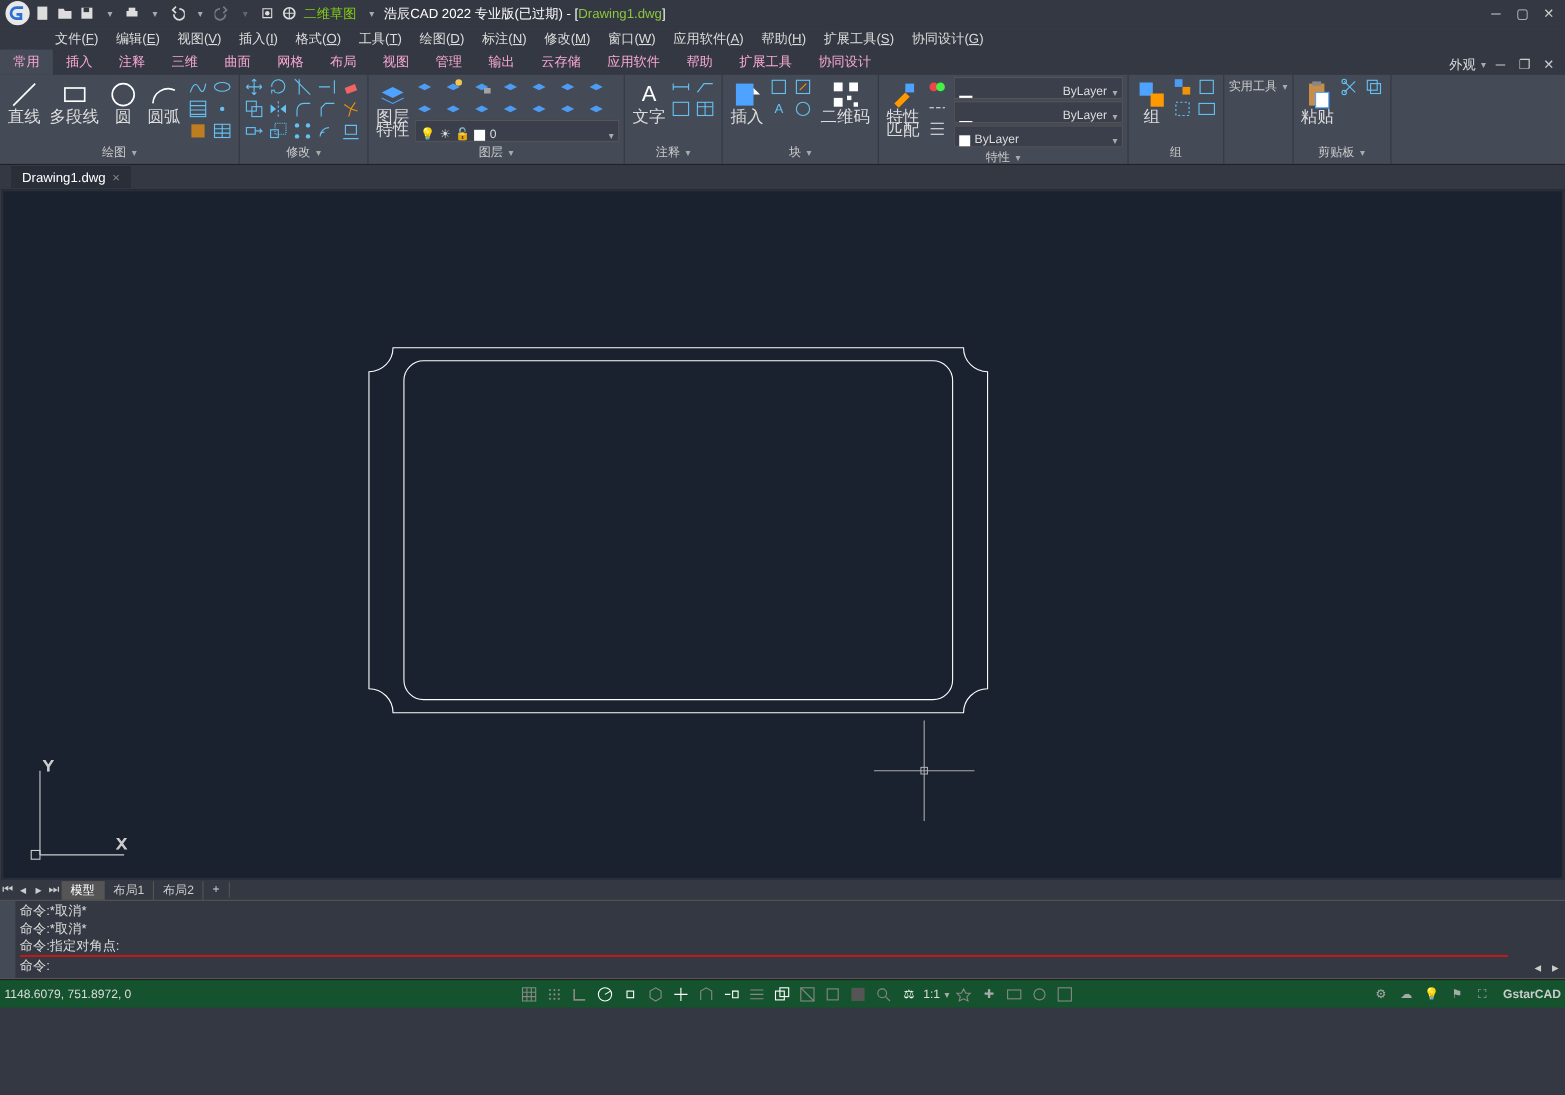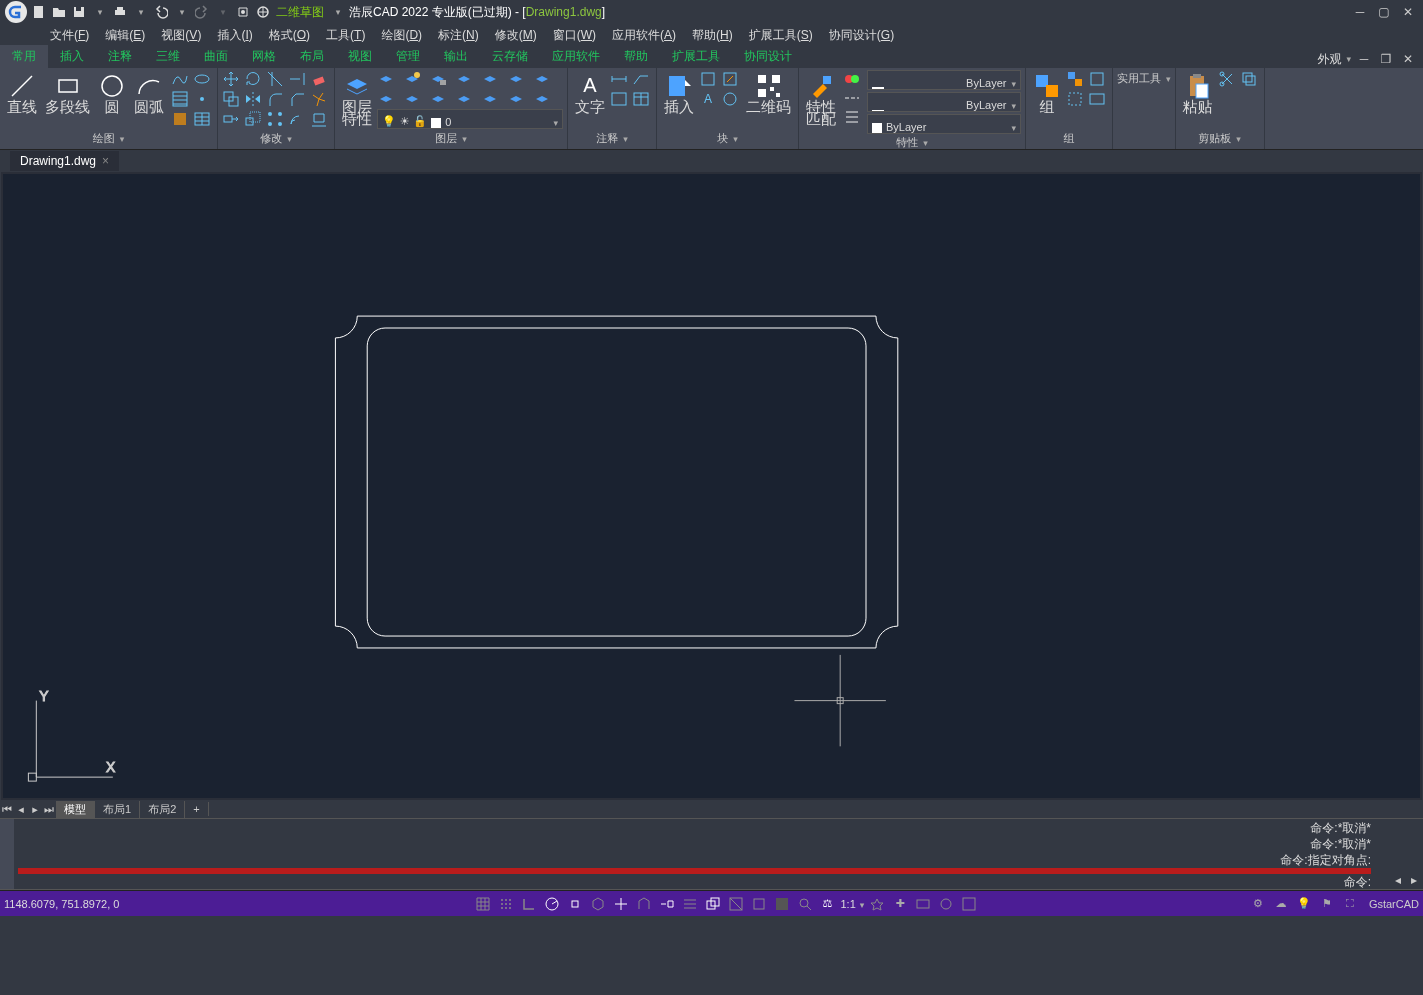--- a/index.html
+++ b/index.html
@@ -8,21 +8,21 @@
 .logo { width: 24px; height: 24px; }
 .qat-btn { width: 18px; height: 18px; display: flex; align-items: center; justify-content: center; color: #ccc; cursor: pointer; }
 .title-center { flex: 1; font-size: 12px; color: #fff; }
 .title-center .fn { color: #8dc63f; }
 .win-btns { display: flex; gap: 2px; }
 .win-btn { width: 22px; height: 20px; display: flex; align-items: center; justify-content: center; color: #ccc; }
 .menubar { height: 22px; display: flex; align-items: center; padding-left: 44px; gap: 4px; background: #333842; }
 .menu-item { padding: 2px 6px; font-size: 12px; color: #dcdcdc; }
 .menu-item u { text-decoration: underline; }
 .tabstrip { height: 22px; background: #333842; display: flex; align-items: flex-end; }
-.tab { padding: 3px 12px; font-size: 12px; color: #22c55e; cursor: pointer; }
+.tab { padding: 3px 12px; font-size: 12px; color: #f9a8d4; cursor: pointer; }
 .tab.active { background: #454a57; }
 .right-view { margin-left: auto; padding-right: 6px; display: flex; gap: 4px; align-items: center; }
 .ribbon { height: 82px; background: #454a57; display: flex; border-bottom: 1px solid #222; }
 .panel { border-right: 1px solid #333842; display: flex; flex-direction: column; padding: 2px 4px; min-width: 40px; }
 .panel-body { flex: 1; display: flex; align-items: flex-start; gap: 2px; }
 .panel-title { text-align: center; font-size: 11px; color: #ccc; padding: 1px 0; display: flex; align-items: center; justify-content: center; gap: 4px; }
 .big-btn { display: flex; flex-direction: column; align-items: center; justify-content: flex-start; gap: 1px; padding: 2px 3px; cursor: pointer; min-width: 30px; }
 .big-btn .ico { width: 28px; height: 28px; }
 .big-btn span { font-size: 15px; line-height: 12px; text-align: center; }
 .small-grid { display: grid; grid-template-columns: repeat(5, 20px); grid-auto-rows: 18px; gap: 2px; }
@@ -35,29 +35,29 @@
 .doc-tabs { height: 22px; background: #333842; display: flex; align-items: center; padding-left: 10px; }
 .doc-tab { padding: 3px 10px; font-size: 12px; color: #fff; background: #2a2e38; display: flex; align-items: center; gap: 6px; }
 .canvas-wrap { position: relative; background: #1a2230; height: 628px; border: 2px solid #2a2e38; margin: 0 1px; }
 svg.canv { position: absolute; inset: 0; width: 100%; height: 100%; }
 .layout-tabs { height: 18px; background: #333842; display: flex; align-items: center; font-size: 11px; }
 .nav-btn { width: 14px; height: 14px; display: flex; align-items: center; justify-content: center; color: #ccc; }
 .ltab { padding: 1px 8px; color: #ccc; border-right: 1px solid #555; }
 .ltab.active { background: #555; color: #fff; }
 .cmdwin { background: #333842; border-top: 1px solid #555; border-bottom: 1px solid #555; display: flex; height: 72px; }
 .cmd-handle { width: 14px; background: #454a57; }
-.cmd-lines { flex: 1; display: flex; flex-direction: column; font-family: SimSun, monospace; font-size: 12px; padding: 1px 4px; text-align: right; }
+.cmd-lines { flex: 1; display: flex; flex-direction: column; font-family: SimSun, monospace; font-size: 12px; padding: 1px 4px; }
 .cmd-lines div { line-height: 16px; }
 .cmd-sc { width: 48px; display:flex; align-items:flex-end; justify-content:flex-end; gap:2px; padding:2px;}
-.statusbar { height: 26px; background: #4c1d95; display: flex; align-items: center; padding: 0 4px; gap: 3px; font-size: 11px; border-top:1px solid #222;}
+.statusbar { height: 26px; background: #14532d; display: flex; align-items: center; padding: 0 4px; gap: 3px; font-size: 11px; border-top:1px solid #222;}
 .coords { min-width: 200px; color: #dcdcdc; }
 .sb-spacer { flex: 1; }
 .sb-btn { width: 20px; height: 20px; display: flex; align-items: center; justify-content: center; color: #aaa; border:1px solid transparent;}
 .sb-btn.active { color: #fff; }
-.brand { color: #ccc; margin-left: 6px; }
+.brand { color: #ccc; margin-left: 6px; font-weight: bold; }
 .dd { font-size:9px; color:#aaa; margin-left:1px;}
 </style>
 </head>
 <body>
 
 <div class="titlebar">
   <div class="logo">
     <svg viewBox="0 0 24 24">
         <circle cx="12" cy="12" r="11" fill="#e8e8e8"></circle>
         <path d="M17 7h-6a5 5 0 100 10h4v-4h-4" fill="none" stroke="#2a6fd6" stroke-width="2.5"></path>
@@ -582,21 +582,21 @@
   <div class="ltab">布局2</div>
   <div class="ltab">+</div>
 </div>
 
 <div class="cmdwin">
   <div class="cmd-handle"></div>
   <div class="cmd-lines">
     <div>命令:*取消*</div>
     <div>命令:*取消*</div>
     <div>命令:指定对角点:</div>
-    <div style="border-top:6px solid #b91c1c">命令:</div>
+    <div style="border-top:2px solid #b91c1c">命令:</div>
   </div>
   <div class="cmd-sc">
     <div class="nav-btn">◂</div>
     <div class="nav-btn">▸</div>
   </div>
 </div>
 
 <div class="statusbar">
   <div class="coords">1148.6079, 751.8972, 0</div>
   <div class="sb-spacer"></div>

